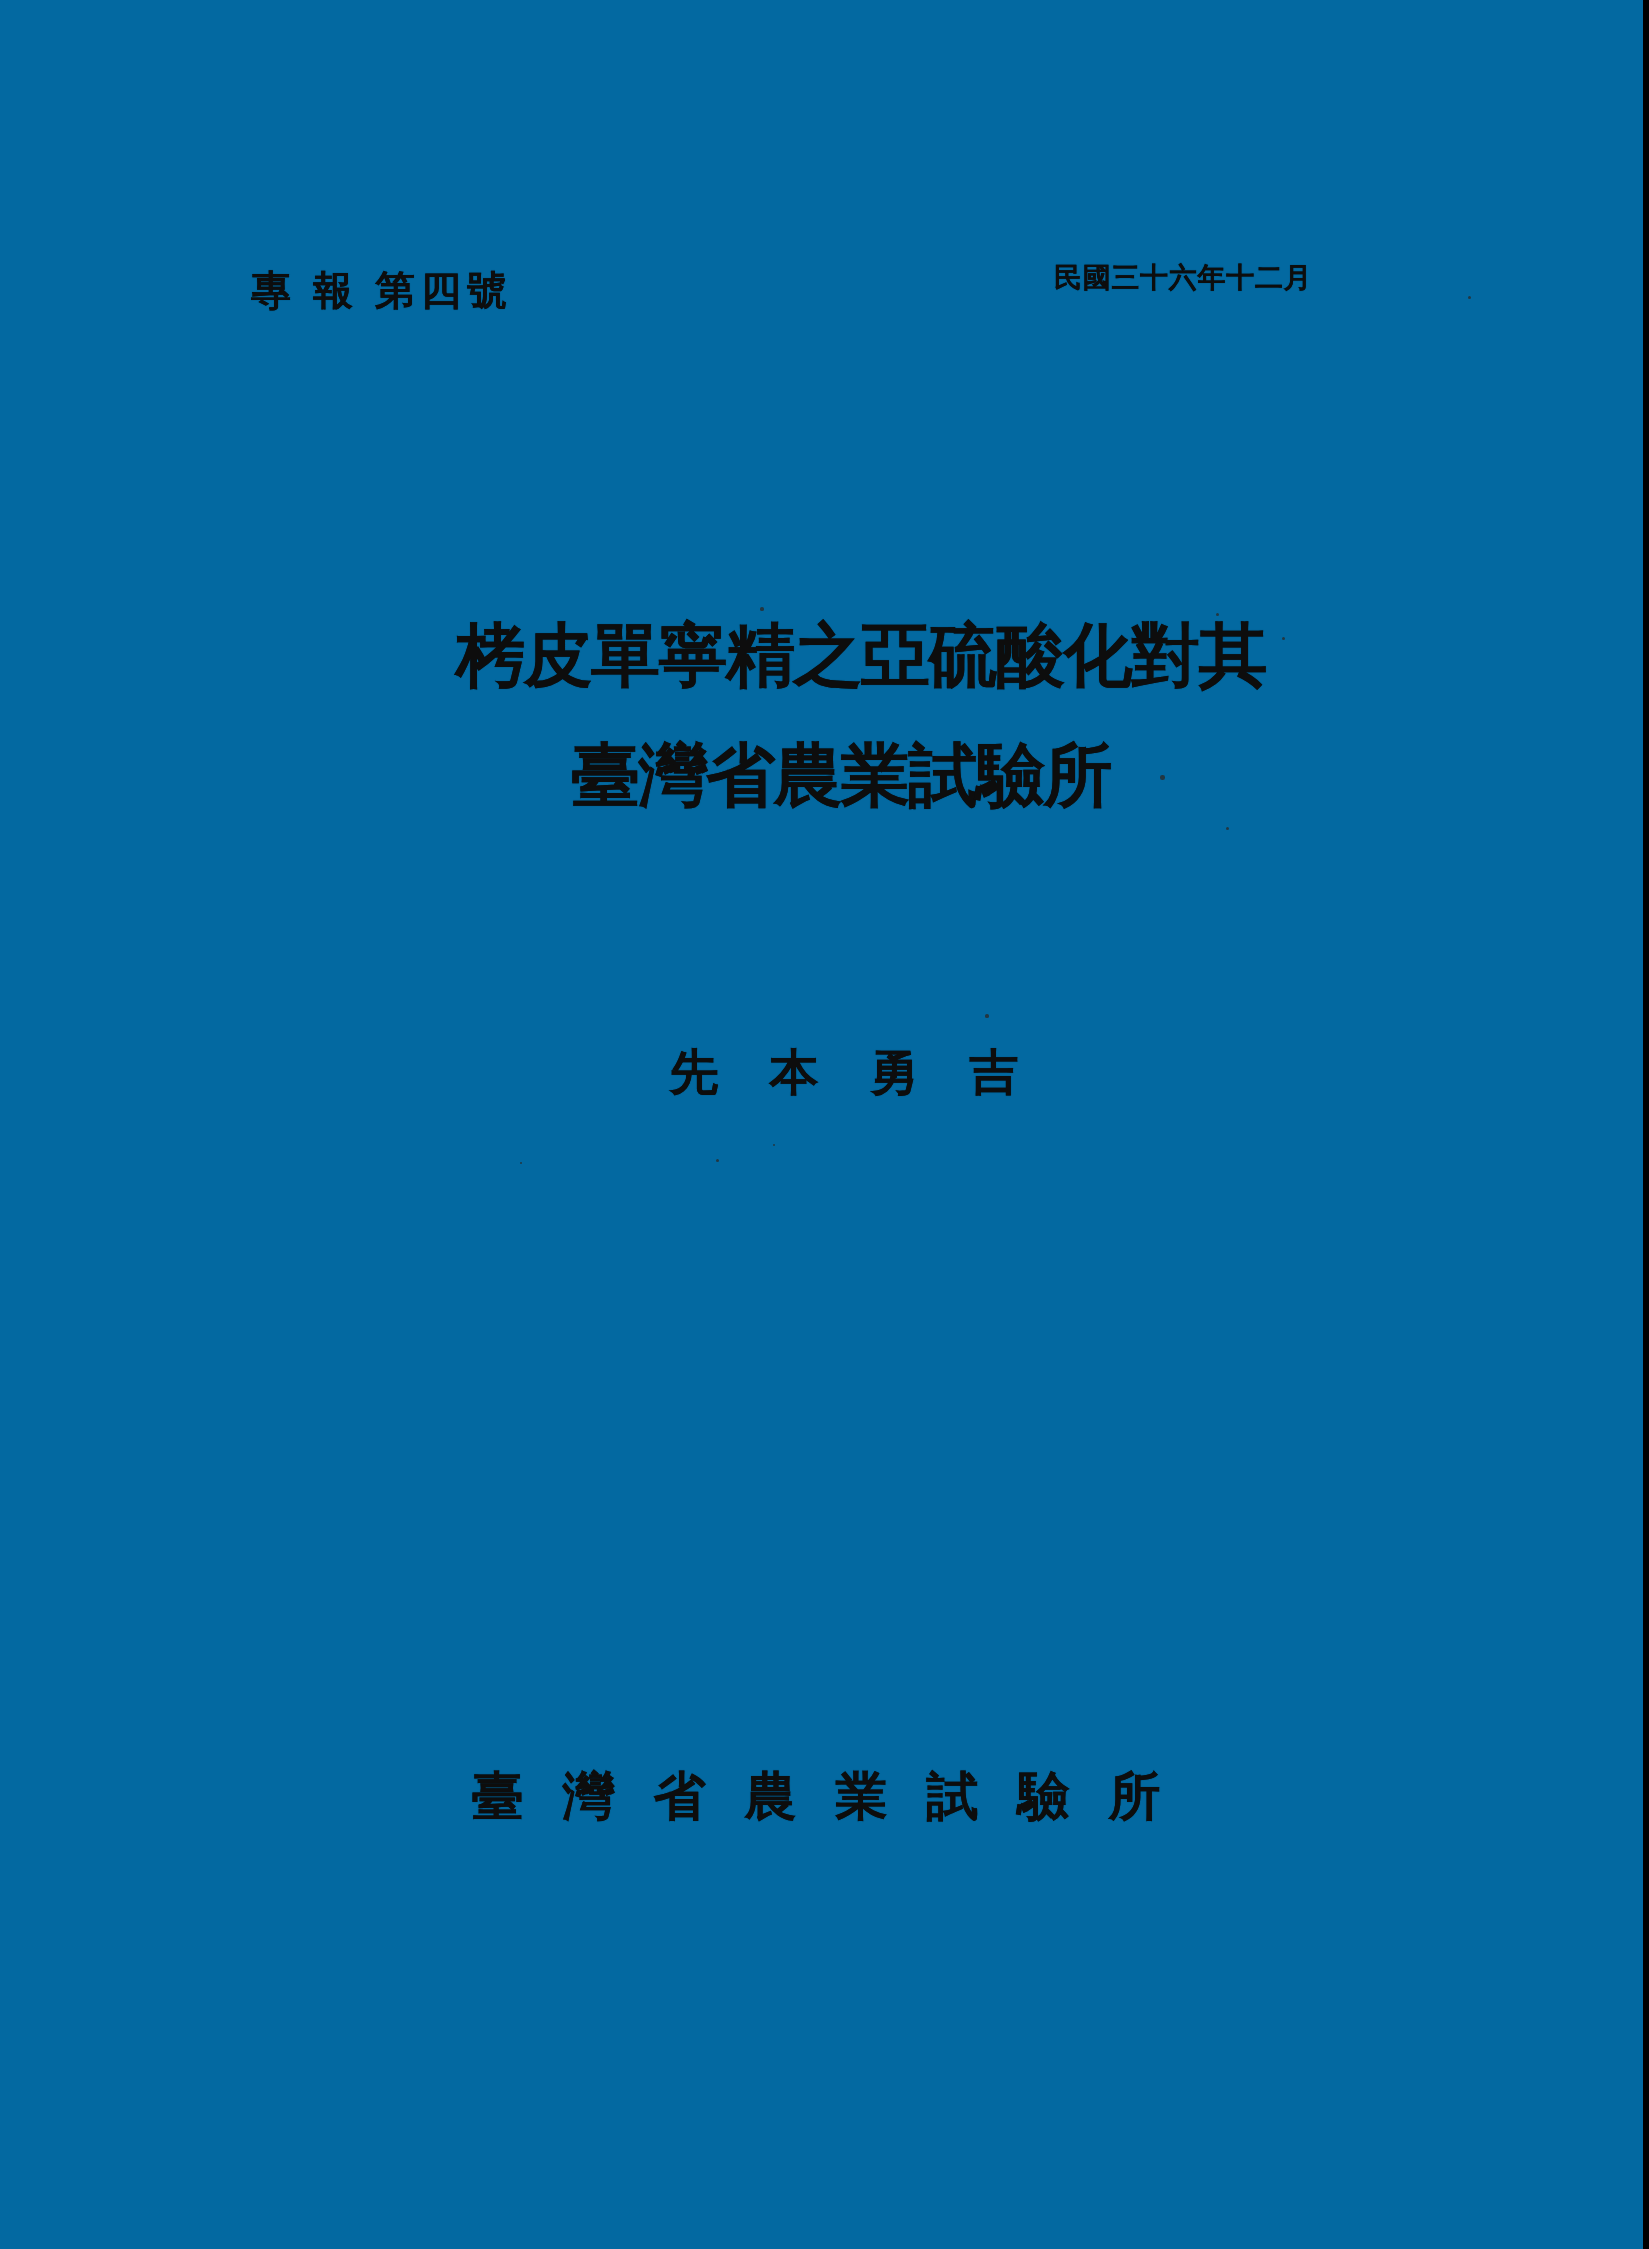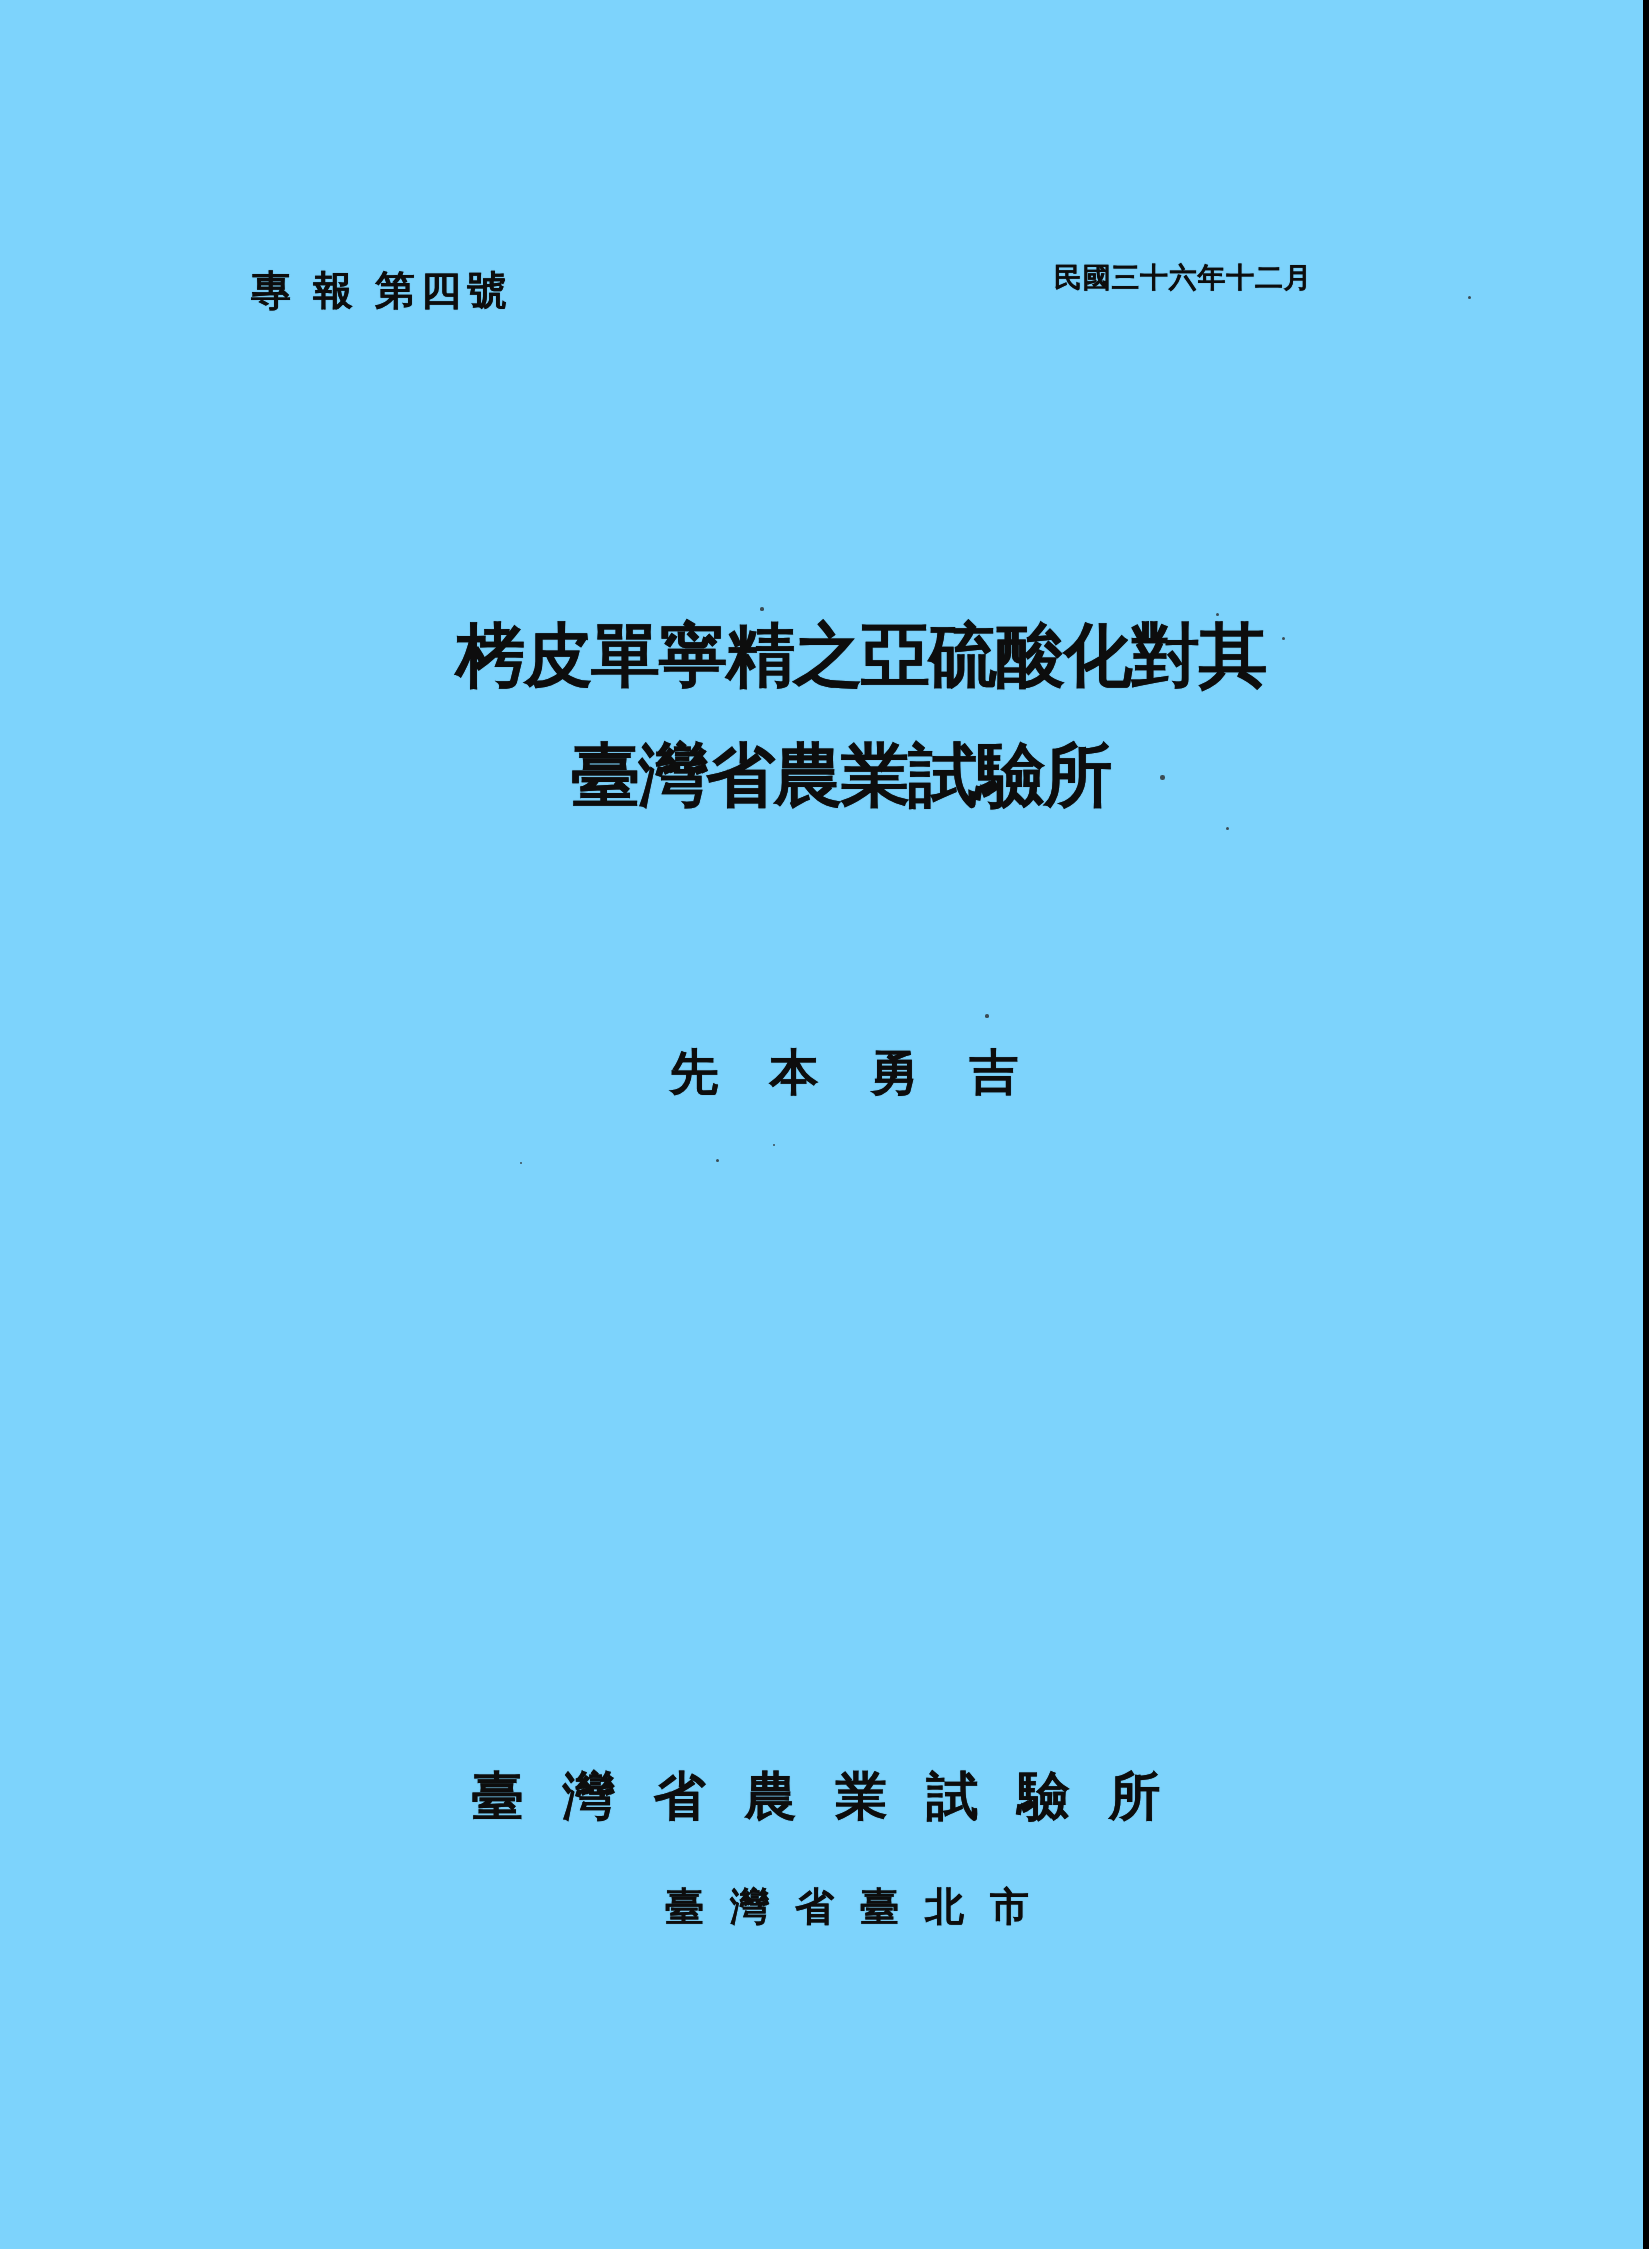--- a/index.html
+++ b/index.html
@@ -78,35 +78,34 @@
   .speck {
     position: absolute;
     background: #2b2b2b;
     border-radius: 50%;
     opacity: 0.8;
   }
 </style>
 </head>
 <body>
 
-<div class="page" style="background: #7dd3fc; color: rgb(13, 13, 13); font-family: Liberation Serif, serif;">
+<div class="page" style="background: #0369a1; color: rgb(13, 13, 13); font-family: Liberation Serif, serif;">
 
   <div class="txt series">專 報 第四號</div>
 
   <div class="txt date">民國三十六年十二月</div>
 
   <div class="txt title-line title-1">栲皮單寧精之亞硫酸化對其</div>
 
   <div class="txt title-line title-2">臺灣省農業試驗所</div>
 
   <div class="txt author">先本勇吉</div>
 
   <div class="txt publisher">臺灣省農業試驗所</div>
 
-  <div class="txt location">臺灣省臺北市</div>
 
   <div class="edge-bar" style="background: rgb(0, 0, 0);"></div>
 
   <div class="speck" style="left:760px; top:607px;  width:3.7px; height:3.7px;"></div>
   <div class="speck" style="left:1216px; top:613px;  width:3px; height:3px;"></div>
   <div class="speck" style="left:1282px; top:637px;  width:3px; height:3px;"></div>
   <div class="speck" style="left:1160px; top:775px; width:4.5px; height:4.5px;"></div>
   <div class="speck" style="left:1226px; top:827px; width:3px; height:3px;"></div>
   <div class="speck" style="left:985px; top:1014px; width:3.7px; height:3.7px;"></div>
   <div class="speck" style="left:716px;  top:1159px; width:3px; height:3px;"></div>

